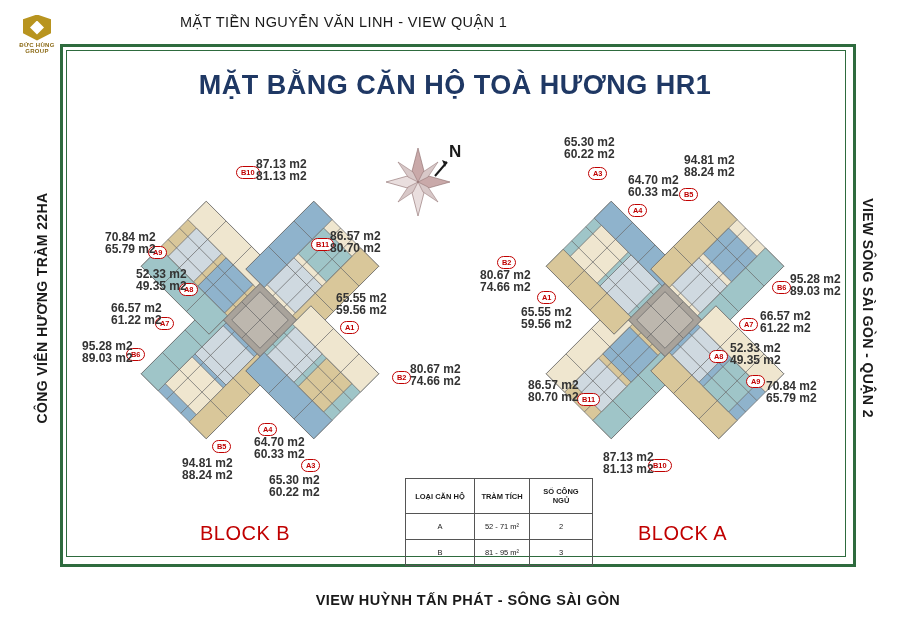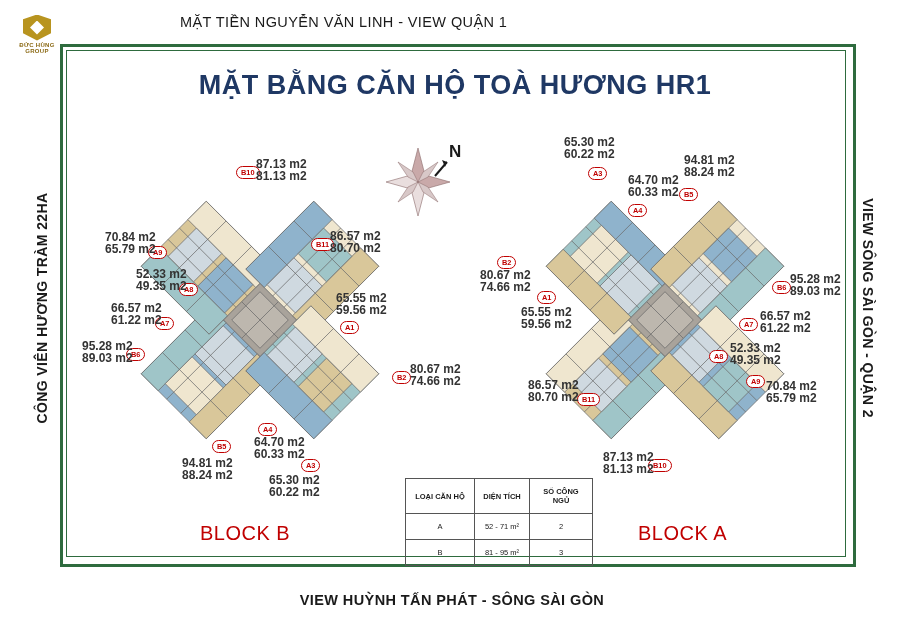--- a/index.html
+++ b/index.html
@@ -36,21 +36,21 @@
   }
   .logo-t1{font-size:6px;font-weight:bold;color:#8b6914;letter-spacing:.3px;margin-top:1px;}
   .logo-t2{font-size:6px;font-weight:bold;color:#8b6914;letter-spacing:.3px;}
 
   
   .cap-top{
     left:180px;top:14px;width:560px;text-align:left;
     font-size:14.5px;font-weight:normal;color:#1a1a1a;letter-spacing:.4px;
   }
   .cap-bottom{
-    left:172px;top:592px;width:560px;text-align:center;
+    left:188px;top:592px;width:560px;text-align:center;
     font-size:14.5px;font-weight:bold;color:#1a1a1a;letter-spacing:.4px;
   }
   .cap-left{
     left:-218px;top:300px;width:520px;text-align:center;
     transform:rotate(-90deg);transform-origin:center;
     font-size:14px;font-weight:bold;color:#1a1a1a;letter-spacing:.4px;
   }
   .cap-right{
     left:608px;top:300px;width:520px;text-align:center;
     transform:rotate(90deg);transform-origin:center;
@@ -261,21 +261,21 @@
   <div class="n-letter">N</div>
 </div>
 
 <div class="abs block-label block-b">BLOCK B</div>
 <div class="abs block-label block-a">BLOCK A</div>
 
 <table class="abs legend">
   <thead>
     <tr>
       <th class="c0">LOẠI CĂN HỘ</th>
-      <th class="c1">DIỆN TÍCH</th>
+      <th class="c1">TRÀM TÍCH</th>
       <th class="c2">SỐ CÔNG NGỦ</th>
     </tr>
   </thead>
   <tbody>
     <tr>
       <td>A</td>
       <td>52 - 71 m²</td>
       <td>2</td>
     </tr>
     <tr>

